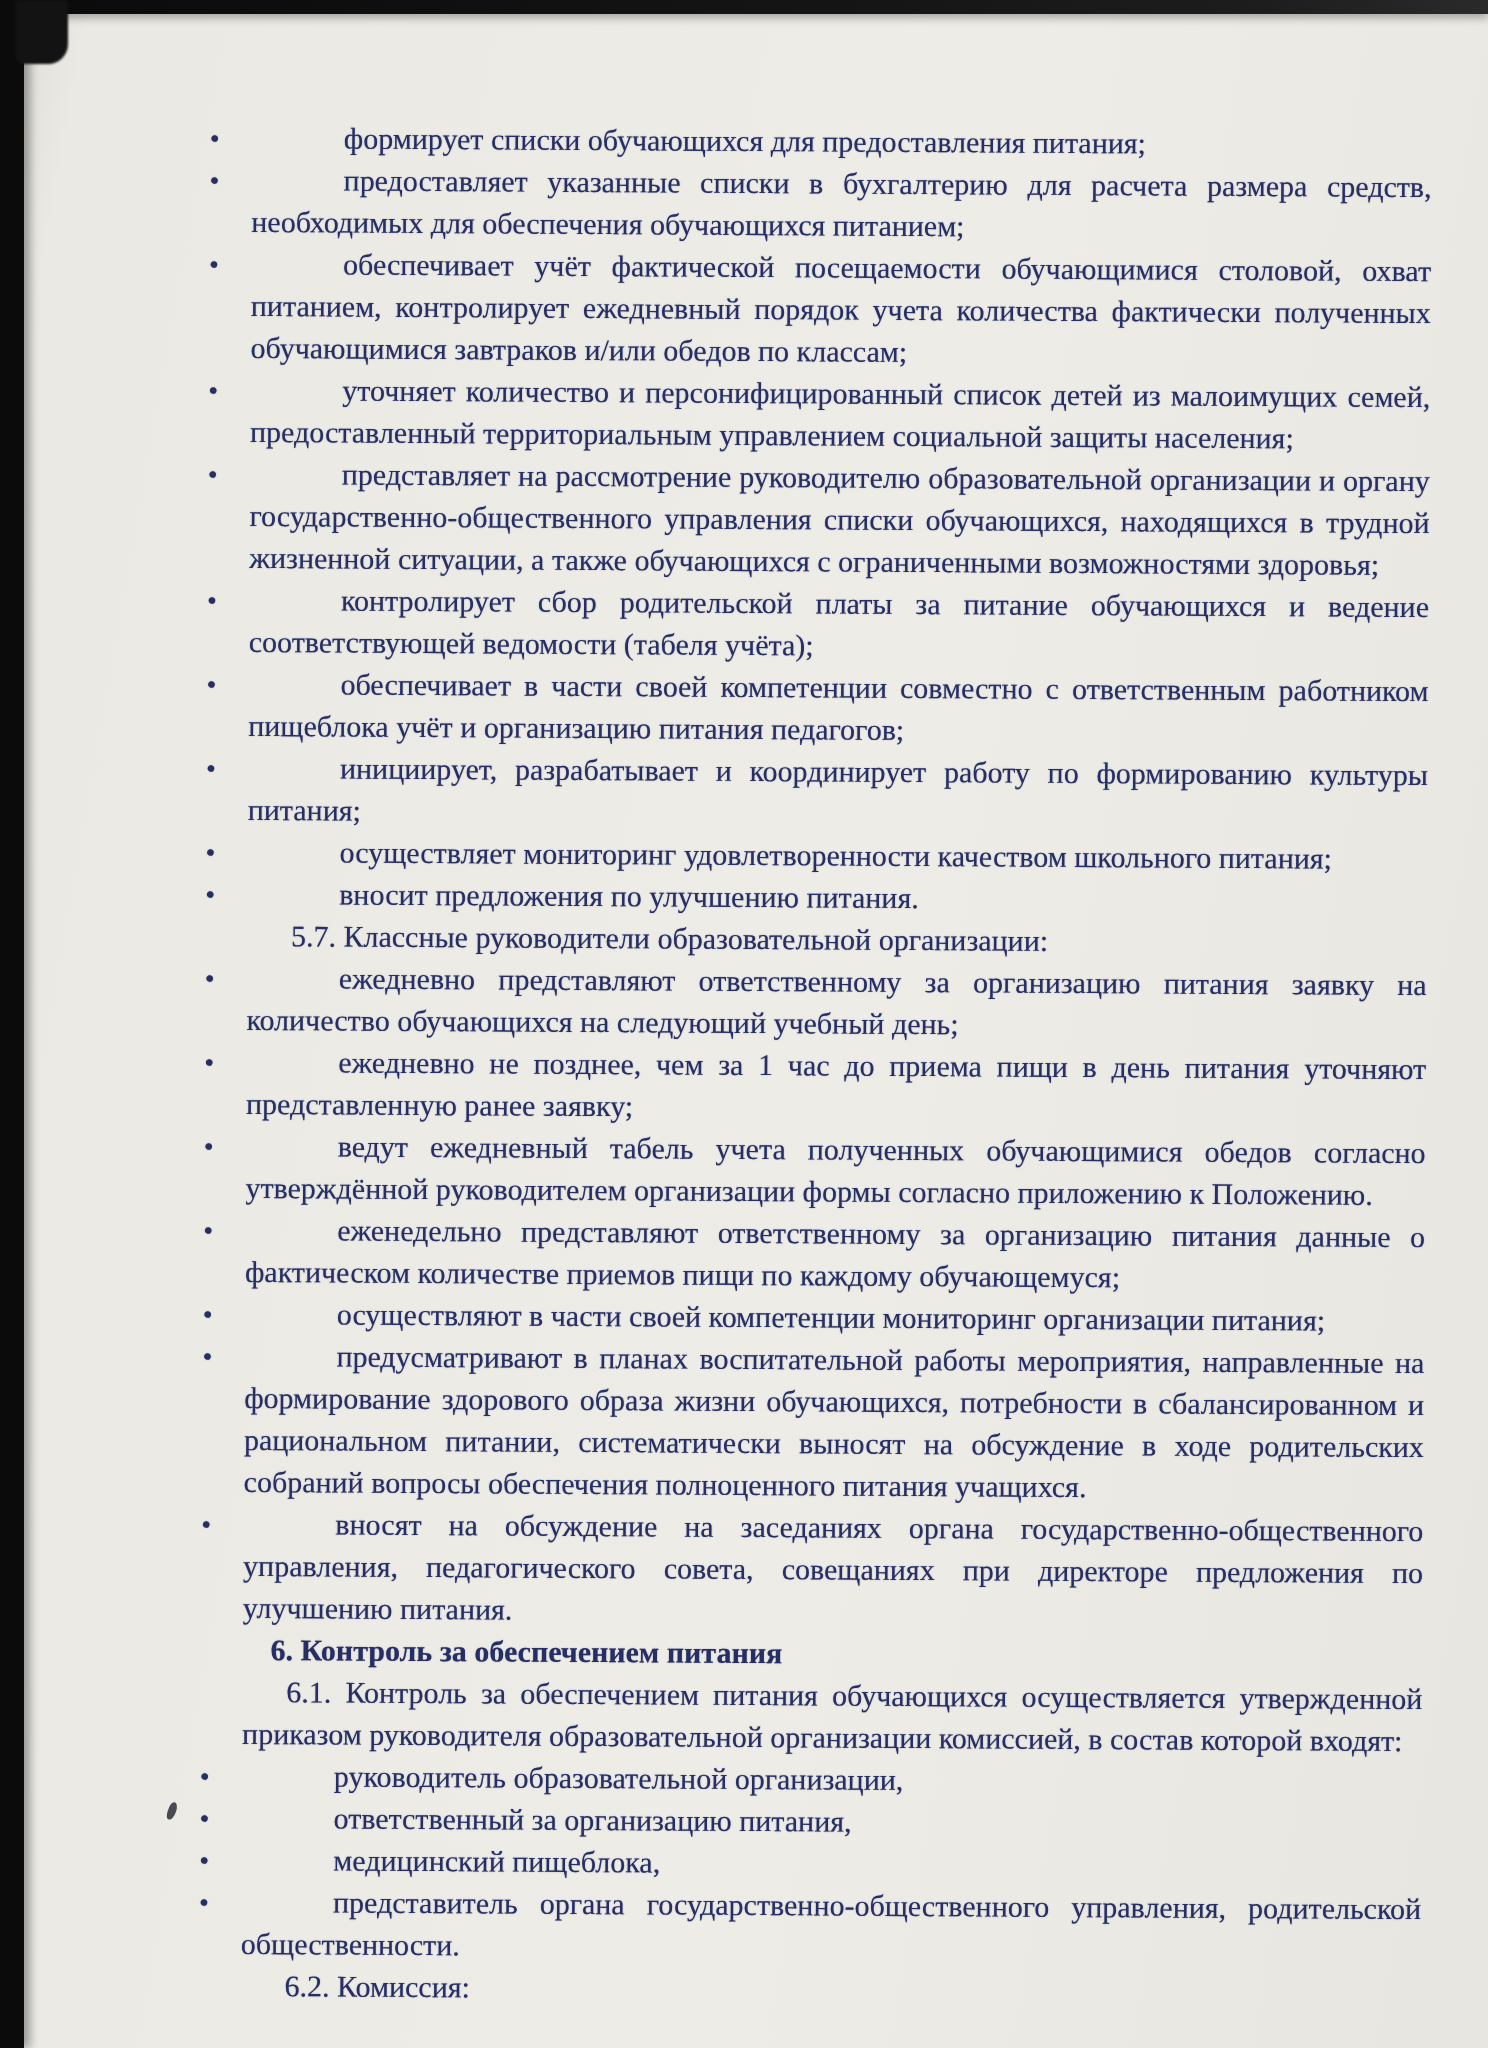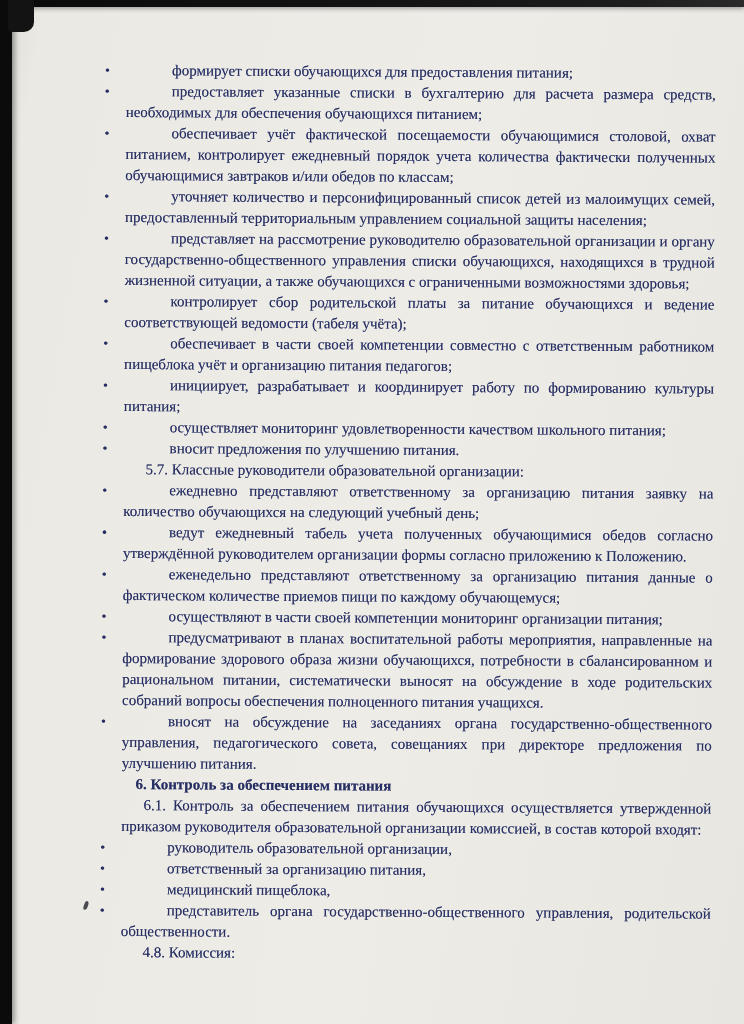--- a/index.html
+++ b/index.html
@@ -114,20 +114,21 @@
       <div class="item item-para">
         
         <span class="text">5.7. Классные руководители образовательной организации:</span>
       </div>
       <div class="item item-bullet">
         <span class="bullet">•</span>
         <span class="text">ежедневно представляют ответственному за организацию питания заявку на количество обучающихся на следующий учебный день;</span>
       </div>
       <div class="item item-bullet">
         <span class="bullet">•</span>
+        <span class="text">ежедневно не позднее, чем за 1 час до приема пищи в день питания уточняют представленную ранее заявку;</span>
       </div>
       <div class="item item-bullet">
         <span class="bullet">•</span>
         <span class="text">ведут ежедневный табель учета полученных обучающимися обедов согласно утверждённой руководителем организации формы согласно приложению к Положению.</span>
       </div>
       <div class="item item-bullet">
         <span class="bullet">•</span>
         <span class="text">еженедельно представляют ответственному за организацию питания данные о фактическом количестве приемов пищи по каждому обучающемуся;</span>
       </div>
       <div class="item item-bullet">
@@ -161,16 +162,16 @@
       <div class="item item-bullet">
         <span class="bullet">•</span>
         <span class="text">медицинский пищеблока,</span>
       </div>
       <div class="item item-bullet">
         <span class="bullet">•</span>
         <span class="text">представитель органа государственно-общественного управления, родительской общественности.</span>
       </div>
       <div class="item item-para">
         
-        <span class="text">4.8. Комиссия:</span>
+        <span class="text">6.2. Комиссия:</span>
       </div>
     </div>
 </div>
 
 </body></html>

